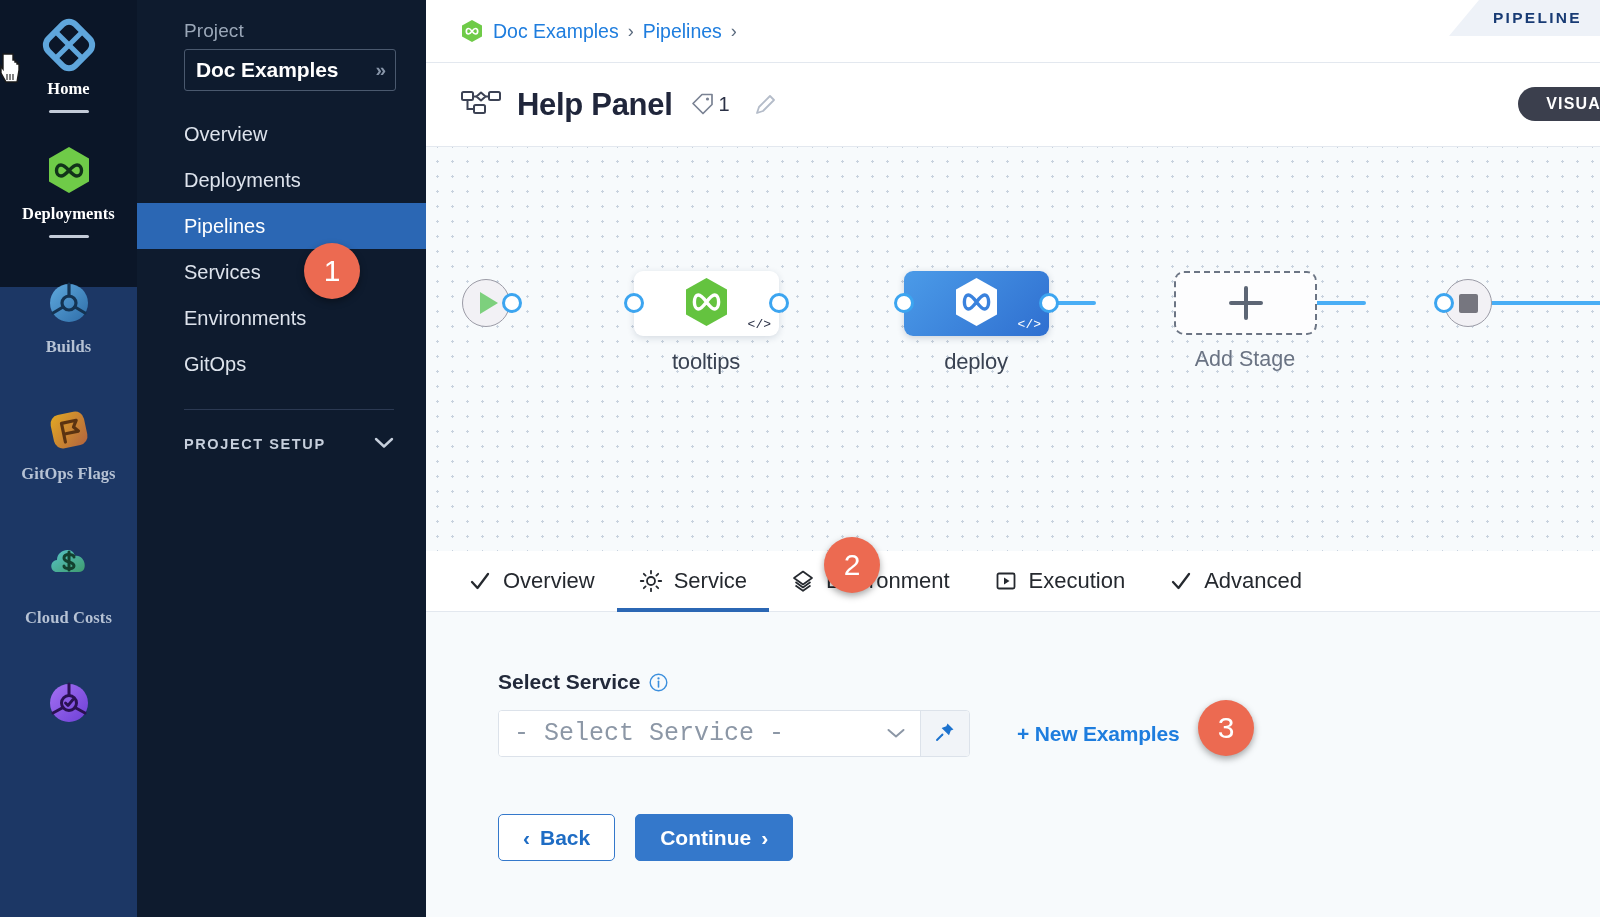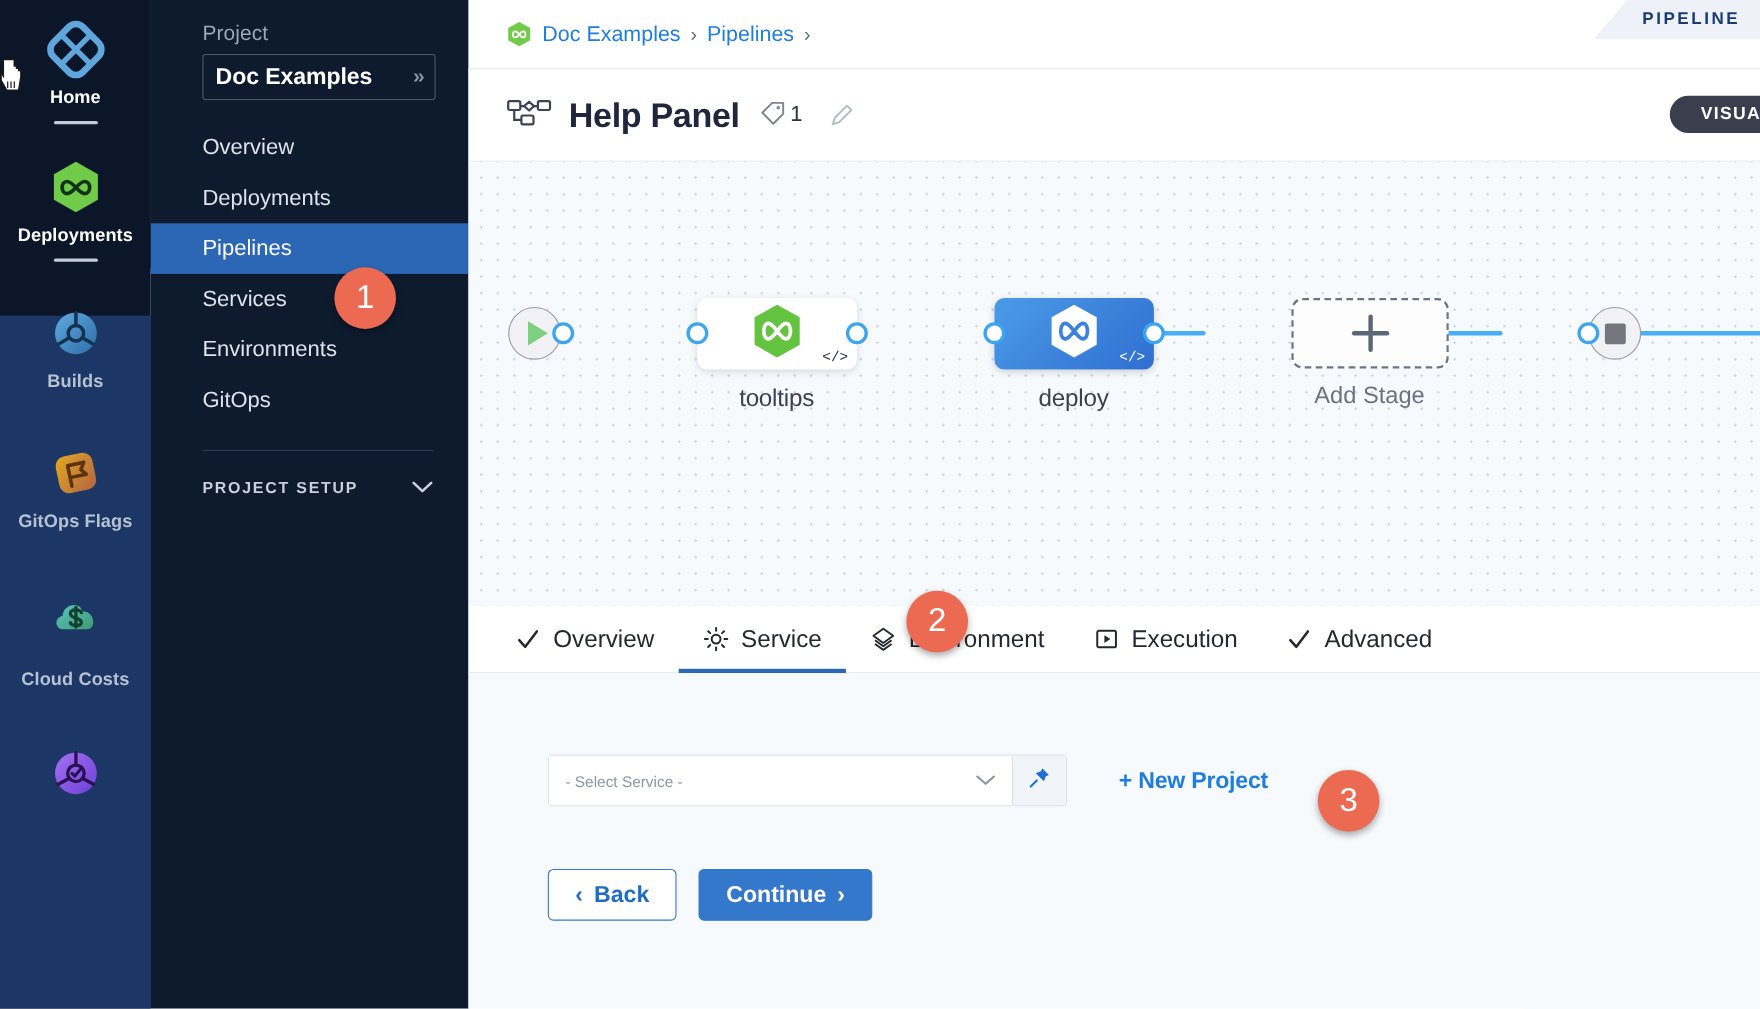--- a/index.html
+++ b/index.html
@@ -13,20 +13,21 @@
 
   
   .rail { width: 137px; flex: 0 0 137px; position: relative; background: #0B1628; }
   .rail-top { background: #0B1628; padding-top: 8px; }
   .rail-bottom { background: #1C3765; position:absolute; left:0; right:0; top:287px; bottom:0; }
   .rail-item {
     position: relative;
     display: flex; flex-direction: column; align-items: center;
     padding: 10px 4px 6px 4px;
     cursor: pointer;
+    font-family: Liberation Serif, serif;
   }
   .rail-icon { width: 54px; height: 54px; display:flex; align-items:center; justify-content:center; }
   .rail-label {
     margin-top: 7px; font-size: 16.5px; font-weight: 700; letter-spacing: .1px;
     color: #ffffff; text-align: center; line-height: 20px;
   }
   .rail-label.dim { color: #B6C2D4; font-weight: 700; }
   .rail-underline { width: 40px; height: 3px; background: #C3CBD8; border-radius: 2px; margin-top: 11px; }
 
   
@@ -148,21 +149,21 @@
   .info-ico { width: 19px; height: 19px; }
   .select-row { display:flex; align-items:center; margin-top: 16px; }
   .select-wrap {
     width: 472px; height: 47px; display:flex; align-items:stretch;
     border: 1px solid #DCE2EA; border-radius: 4px; background:#fff; overflow:hidden;
   }
   .select-ctl {
     flex: 1 1 auto; display:flex; align-items:center; justify-content:space-between;
     padding: 0 14px 0 15px; cursor:pointer; background:#fff;
   }
-  .select-val { color: #8C97A6; font-size: 14px; }
+  .select-val { color: #8C97A6; font-size: 25px; font-family: Liberation Mono, monospace; }
   .select-chev { color:#8C97A6; font-size: 18px; }
   .pin-btn {
     width: 49px; flex: 0 0 49px; background:#F1F4F8; border-left: 1px solid #DCE2EA;
     display:flex; align-items:center; justify-content:center; cursor:pointer;
   }
   .new-service {
     margin-left: 47px; color: #1E7DDE; font-size: 21px; font-weight: 700; cursor:pointer; letter-spacing:-.2px;
   }
   .btn-row { display:flex; gap: 20px; margin-top: 57px; }
   .btn {
@@ -488,41 +489,51 @@
         <span class="tab-ico">
           <svg width="24" height="24" viewBox="0 0 24 24">
               <path d="M4 13 L9.5 19 L20 5" fill="none" stroke="#25292F" stroke-width="2.3" stroke-linecap="round" stroke-linejoin="round"></path>
             </svg>
         </span>
         <span>Advanced</span>
       </div>
     </div>
 
     <div class="form">
+      <div class="field-label">
+        <span>Select Service</span>
+        <span class="info-ico">
+          <svg width="19" height="19" viewBox="0 0 19 19">
+            <circle cx="9.5" cy="9.5" r="8.3" fill="none" stroke="#3C8FDD" stroke-width="1.4"></circle>
+            <circle cx="9.5" cy="5.4" r="1.15" fill="#3C8FDD"></circle>
+            <path d="M9.5 8.2 L9.5 14" stroke="#3C8FDD" stroke-width="1.6" stroke-linecap="round"></path>
+          </svg>
+        </span>
+      </div>
 
       <div class="select-row">
         <div class="select-wrap">
           <div class="select-ctl">
             <span class="select-val">- Select Service -</span>
             <span class="select-chev">
               <svg width="20" height="12" viewBox="0 0 20 12">
                   <path d="M2.5 3 L10 9.5 L17.5 3" fill="none" stroke="#8C97A6" stroke-width="2" stroke-linecap="round" stroke-linejoin="round"></path>
                 </svg>
             </span>
           </div>
           <div class="pin-btn">
             <span>
               <svg width="22" height="22" viewBox="0 0 22 22">
                 <path d="M13.5 2.5 L19.5 8.5 L16.8 9.6 L15 14.3 L7.6 6.9 L12.3 5.2 Z" fill="#1C72CE"></path>
                 <path d="M8.5 13.5 L3 19" stroke="#1C72CE" stroke-width="1.9" stroke-linecap="round"></path>
               </svg>
             </span>
           </div>
         </div>
-        <div class="new-service">+ New Project</div>
+        <div class="new-service">+ New Examples</div>
       </div>
 
       <div class="btn-row">
         <div class="btn btn-back">
           <span>‹</span>
           <span>Back</span>
         </div>
         <div class="btn btn-cont">
           <span>Continue</span>
           <span>›</span>

